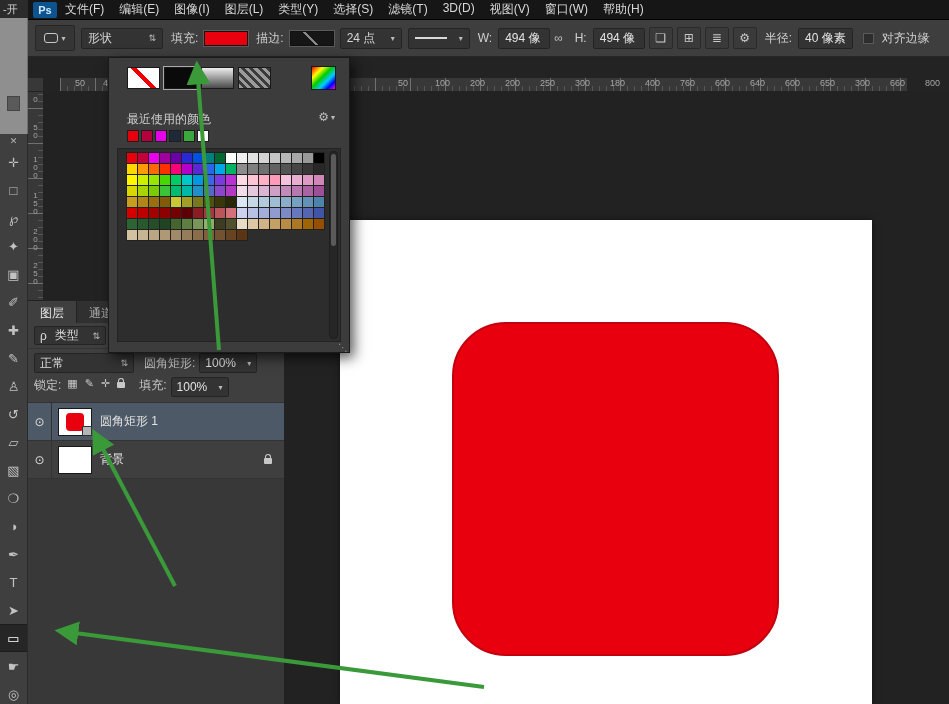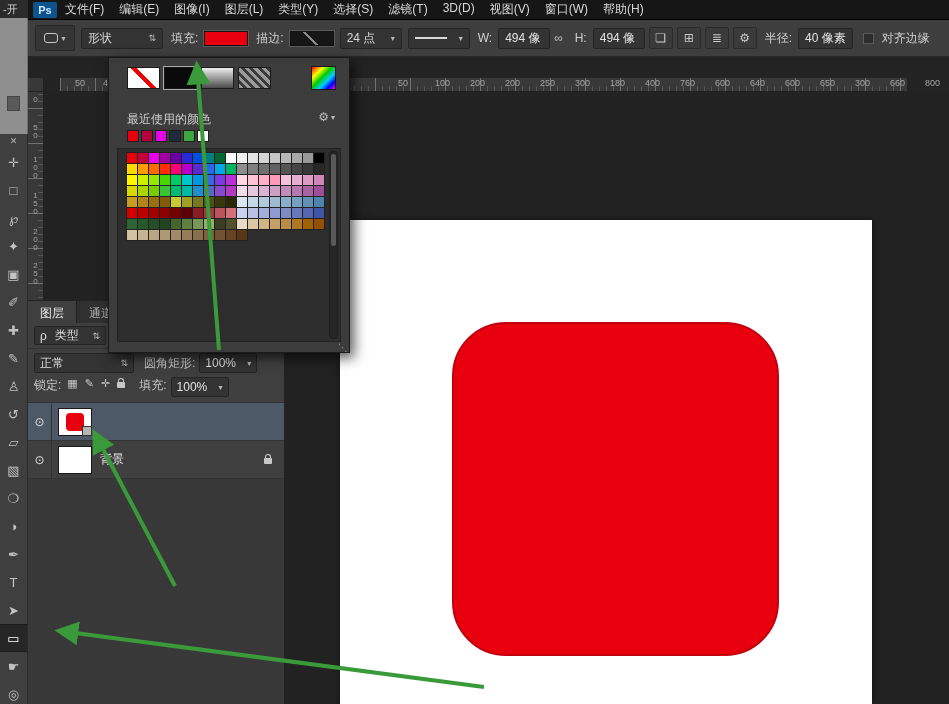--- a/index.html
+++ b/index.html
@@ -364,20 +364,21 @@
     </div>
     <div id="layer-list">
         <div class="layer-row selected">
           <span class="eye-cell">
             <span>⊙</span>
           </span>
           <div class="layer-thumb">
             <div class="thumb-shape" style="background: rgb(232, 0, 15);"></div>
             <div class="thumb-badge"></div>
           </div>
+          <span class="layer-name">圆角矩形 1</span>
         </div>
         <div class="layer-row">
           <span class="eye-cell">
             <span>⊙</span>
           </span>
           <div class="layer-thumb"></div>
           <span class="layer-name">背景</span>
           <span class="padlock layer-lock"></span>
         </div>
       </div>

